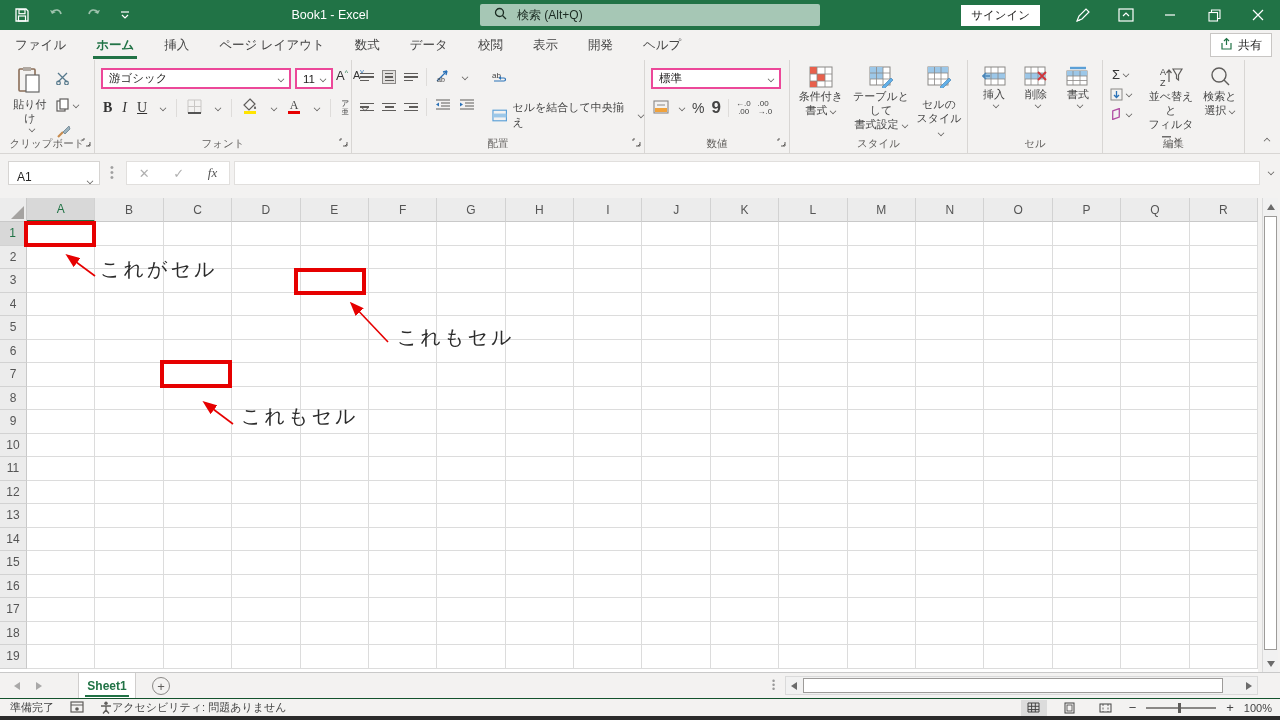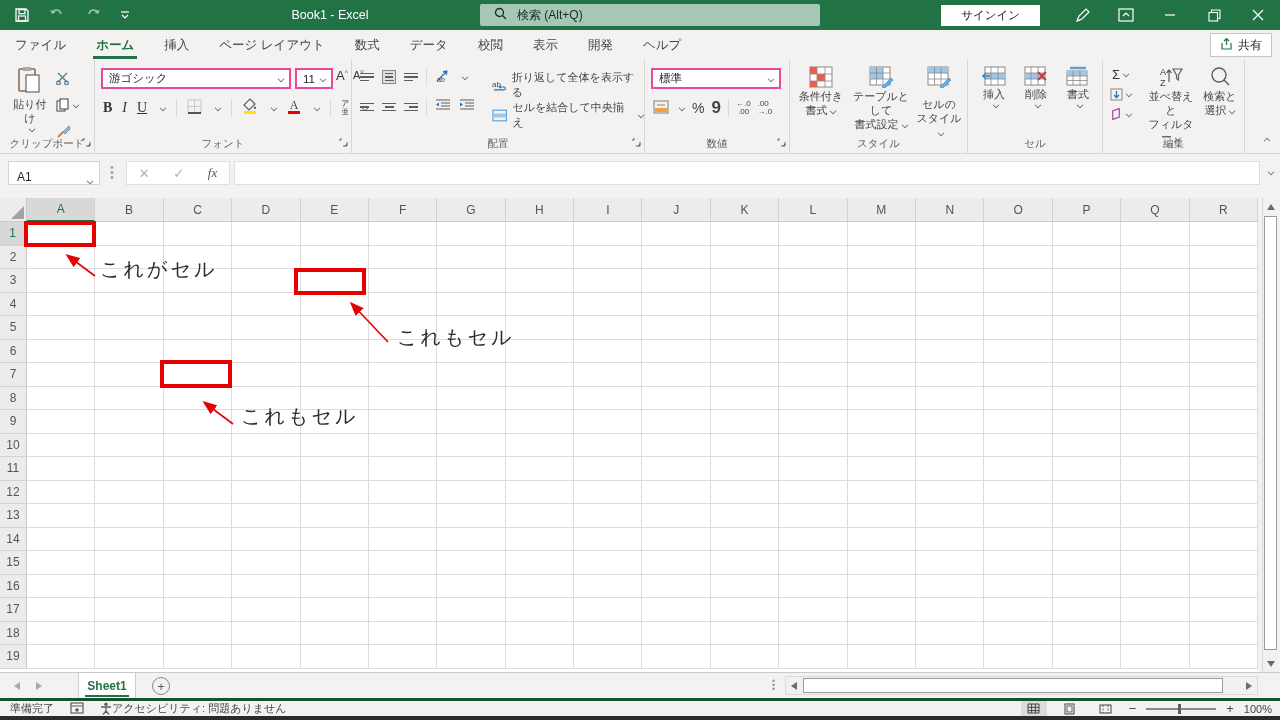--- a/index.html
+++ b/index.html
@@ -8,21 +8,21 @@
   #app { position:absolute; inset:0; width:1280px; height:720px; }
 
   
   #titlebar { position:absolute; left:0; top:0; width:1280px; height:30px; background:#217346; display:flex; align-items:center; color:#fff; }
   .qat { display:flex; align-items:center; gap:18px; padding-left:14px; width:180px; }
   .qat svg { display:block; }
   .title-text { position:absolute; left:180px; width:300px; text-align:center; font-size:12.5px; color:#fff; }
   #search-box { position:absolute; left:480px; top:4px; width:340px; height:22px; background:#a6c7b5; border-radius:2px; display:flex; align-items:center; color:#1b2b22; font-size:12px; }
   #search-box .mag { margin:0 10px 0 14px; }
   .tb-right { position:absolute; right:0; top:0; height:30px; display:flex; align-items:center; }
-  #signin-btn { background:#fff; color:#252423; font-size:11.5px; padding:3px 20px; margin-right:20px; }
+  #signin-btn { background:#fff; color:#252423; font-size:11.5px; padding:3px 10px; margin-right:20px; }
   .tb-icon { width:44px; height:30px; display:flex; align-items:center; justify-content:center; }
 
   
   #tabrow { position:absolute; left:0; top:30px; width:1280px; height:30px; background:#f3f2f1; display:flex; align-items:center; }
   .rtab { padding:0 15px; height:30px; display:flex; align-items:center; font-size:12.5px; color:#444; position:relative; }
   .rtab.active { color:#217346; font-weight:bold; }
   .rtab.active::after { content:""; position:absolute; left:12px; right:12px; bottom:1px; height:3px; background:#217346; }
   #share-btn { position:absolute; right:8px; top:3px; height:24px; background:#fff; border:1px solid #c8c6c4; display:flex; align-items:center; gap:5px; padding:0 9px; font-size:12px; color:#252423; }
 
   
@@ -86,21 +86,21 @@
   .nav-arrows .tri-left, .nav-arrows .tri-right { opacity:.55; }
   #sheet-tab { position:absolute; left:78px; top:0; width:58px; height:25px; background:#fff; border-left:1px solid #d0cecd; border-right:1px solid #d0cecd; display:flex; align-items:center; justify-content:center; color:#217346; font-size:12px; font-weight:bold; }
   #sheet-tab::after { content:""; position:absolute; left:6px; right:6px; bottom:1px; height:2px; background:#217346; }
   #add-sheet { position:absolute; left:152px; top:4px; width:18px; height:18px; border:1px solid #8a8886; border-radius:50%; color:#5f5d5b; display:flex; align-items:center; justify-content:center; font-size:13px; line-height:1; }
   #hsplit { position:absolute; left:772px; top:6px; color:#9a9a9a; font-size:9px; line-height:4px; }
   #hscroll { position:absolute; left:785px; top:3px; width:473px; height:19px; background:#f1f1f1; border:1px solid #dadada; display:flex; align-items:center; }
   #hscroll .btn { width:16px; height:100%; display:flex; align-items:center; justify-content:center; }
   #hscroll .thumb { height:15px; margin:0 1px; background:#fff; border:1px solid #9d9b99; width:420px; }
 
   
-  #statusbar { position:absolute; left:0; top:698px; width:1280px; height:18px; background:#f3f2f1; border-top:3px solid #14532d; display:flex; align-items:center; font-size:11px; color:#444; }
+  #statusbar { position:absolute; left:0; top:698px; width:1280px; height:18px; background:#f3f2f1; border-top:1px solid #14532d; display:flex; align-items:center; font-size:11px; color:#444; }
   #statusbar .left { display:flex; align-items:center; gap:16px; padding-left:10px; }
   #statusbar .right { position:absolute; right:8px; display:flex; align-items:center; gap:10px; }
   .view-ic { width:26px; height:16px; display:flex; align-items:center; justify-content:center; }
   .view-ic.active { background:#dcdcdc; }
   #zoom-track { width:70px; height:2px; background:#8a8886; position:relative; }
   #zoom-thumb { position:absolute; left:32px; top:-4px; width:3px; height:10px; background:#5f5d5b; }
   #bottom-strip { position:absolute; left:0; top:716px; width:1280px; height:4px; background:#2b2b2b; }
 </style>
 </head>
 <body>
@@ -333,21 +333,20 @@
               <path d="M1 1h14M6 4h9M6 7h9M1 10h14" stroke="#5f5d5b" stroke-width="1.2"></path>
               <path d="M1 3.5 L4 5.5 L1 7.5z" fill="#2b72b8"></path>
             </svg></span>
       </div>
       <div style="position:absolute;left:140px;top:10px;display:flex;align-items:center;gap:5px;font-size:11px;color:#444;">
         <svg width="15" height="13" viewBox="0 0 15 13">
             <text x="0" y="8" font-size="8" fill="#444">ab</text>
             <path d="M2 11 H12 C14 11 14 8 12 8 H9" fill="none" stroke="#2b72b8" stroke-width="1.2"></path>
             <path d="M9 6 L6.5 8 L9 10z" fill="#2b72b8"></path>
           </svg>
-        <span>折り返して全体を表示する</span>
       </div>
       <div style="position:absolute;left:140px;top:40px;display:flex;align-items:center;gap:5px;font-size:11px;color:#444;">
         <svg width="16" height="13" viewBox="0 0 16 13">
             <rect x="1" y="1" width="14" height="11" fill="none" stroke="#5ba0d7" stroke-width="1.2"></rect>
             <rect x="1" y="4.5" width="14" height="4" fill="#9cc7e8"></rect>
           </svg>
         <span>セルを結合して中央揃え</span>
         <span class="cv"></span>
       </div>
       <div class="glabel">配置</div>

